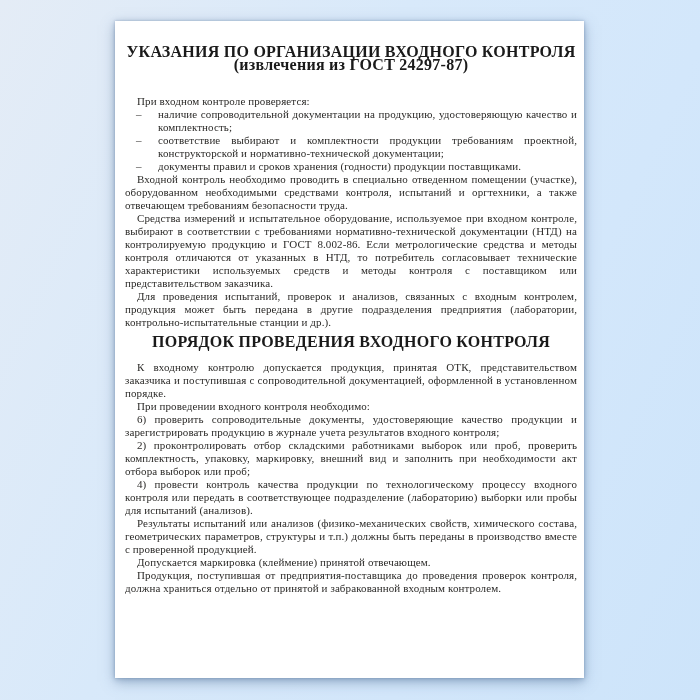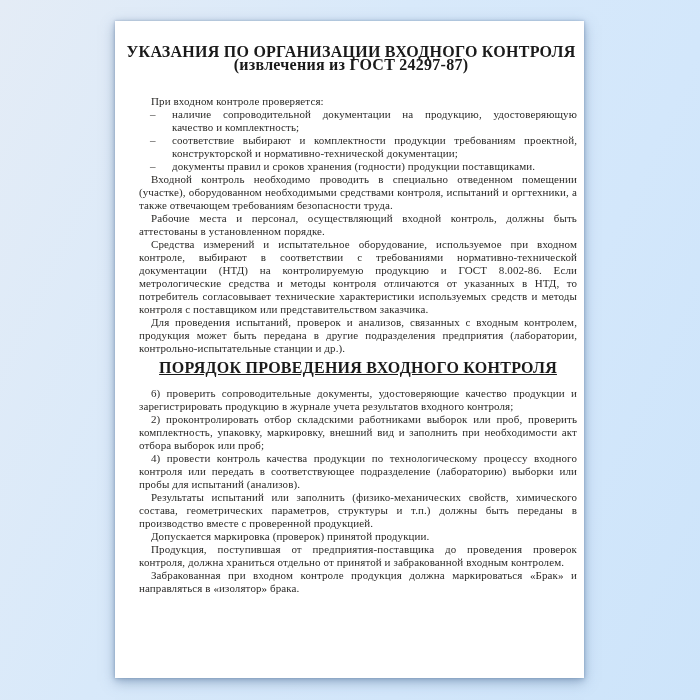--- a/index.html
+++ b/index.html
@@ -44,39 +44,37 @@
   }
   .subtitle {
     margin-bottom: 24px;
   }
   .bodytext {
     font-size: 11px;
     line-height: 13px;
     letter-spacing: 0.1px;
     color: #2b2a28;
     text-align: justify;
-    margin-left: 14px;
   }
   .bodytext p {
     margin: 0;
     text-indent: 12px;
   }
   .li {
     position: relative;
     padding-left: 33px;
     text-align: justify;
   }
   .li .marker {
     position: absolute;
     left: 11px;
     top: 0;
   }
   .heading2 {
     margin: 6px 0 13px 0;
-    text-decoration: underline;
   }
 </style>
 </head>
 <body>
 
 <div class="scene">
   <div class="page">
     <div class="content">
 
       <div class="h1">УКАЗАНИЯ ПО ОРГАНИЗАЦИИ ВХОДНОГО КОНТРОЛЯ</div>
@@ -92,30 +90,30 @@
         <div class="li">
           <span class="marker">–</span>
           <span>соответствие выбирают и комплектности продукции требованиям проектной, конструкторской и нормативно-технической документации;</span>
         </div>
         <div class="li">
           <span class="marker">–</span>
           <span>документы правил и сроков хранения (годности) продукции поставщиками.</span>
         </div>
 
         <p>Входной контроль необходимо проводить в специально отведенном помещении (участке), оборудованном необходимыми средствами контроля, испытаний и оргтехники, а также отвечающем требованиям безопасности труда.</p>
-        <p>Рабочие места и персонал, осуществляющий входной контроль, должны быть аттестованы в установленном порядке.</p>
         <p>Средства измерений и испытательное оборудование, используемое при входном контроле, выбирают в соответствии с требованиями нормативно-технической документации (НТД) на контролируемую продукцию и ГОСТ 8.002-86. Если метрологические средства и методы контроля отличаются от указанных в НТД, то потребитель согласовывает технические характеристики используемых средств и методы контроля с поставщиком или представительством заказчика.</p>
         <p>Для проведения испытаний, проверок и анализов, связанных с входным контролем, продукция может быть передана в другие подразделения предприятия (лаборатории, контрольно-испытательные станции и др.).</p>
 
         <div class="h1 heading2">ПОРЯДОК ПРОВЕДЕНИЯ ВХОДНОГО КОНТРОЛЯ</div>
 
+        <p>К входному контролю допускается продукция, принятая ОТК, представительством заказчика и поступившая с сопроводительной документацией, оформленной в установленном порядке.</p>
+        <p>При проведении входного контроля необходимо:</p>
         <p>6) проверить сопроводительные документы, удостоверяющие качество продукции и зарегистрировать продукцию в журнале учета результатов входного контроля;</p>
         <p>2) проконтролировать отбор складскими работниками выборок или проб, проверить комплектность, упаковку, маркировку, внешний вид и заполнить при необходимости акт отбора выборок или проб;</p>
         <p>4) провести контроль качества продукции по технологическому процессу входного контроля или передать в соответствующее подразделение (лабораторию) выборки или пробы для испытаний (анализов).</p>
-        <p>Результаты испытаний или заполнить (физико-механических свойств, химического состава, геометрических параметров, структуры и т.п.) должны быть переданы в производство вместе с проверенной продукцией.</p>
-        <p>Допускается маркировка (проверок) принятой продукции.</p>
+        <p>Результаты испытаний или анализов (физико-механических свойств, химического состава, геометрических параметров, структуры и т.п.) должны быть переданы в производство вместе с проверенной продукцией.</p>
+        <p>Допускается маркировка (клеймение) принятой отвечающем.</p>
         <p>Продукция, поступившая от предприятия-поставщика до проведения проверок контроля, должна храниться отдельно от принятой и забракованной входным контролем.</p>
-        <p>Забракованная при входном контроле продукция должна маркироваться «Брак» и направляться в «изолятор» брака.</p>
       </div>
 
     </div>
   </div>
 </div>
 
 </body></html>

